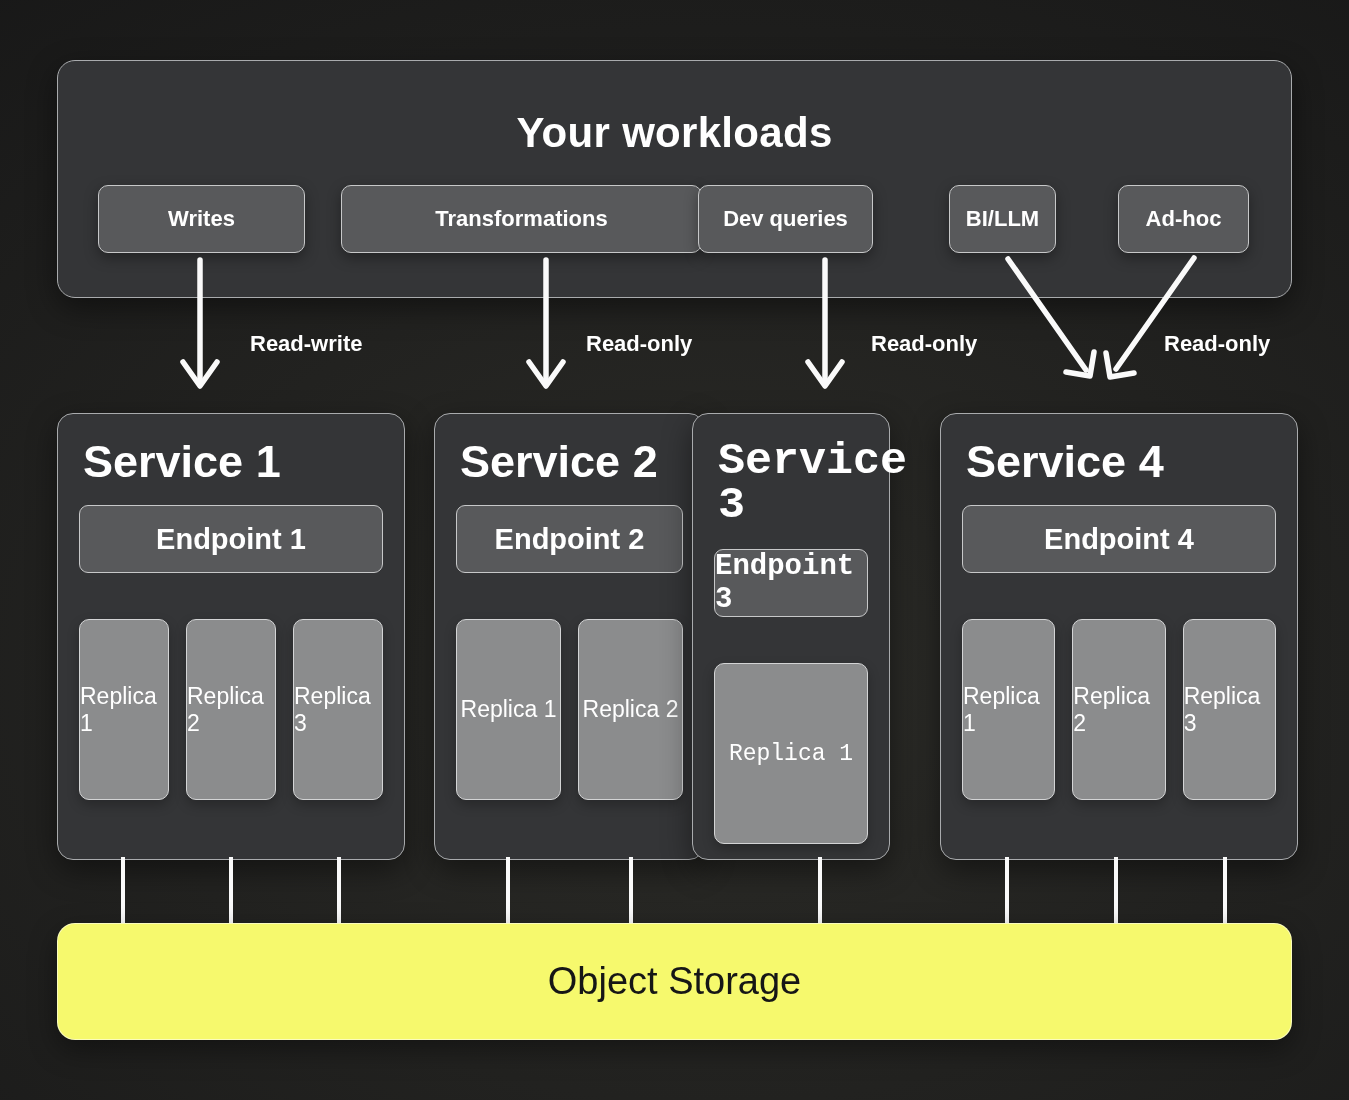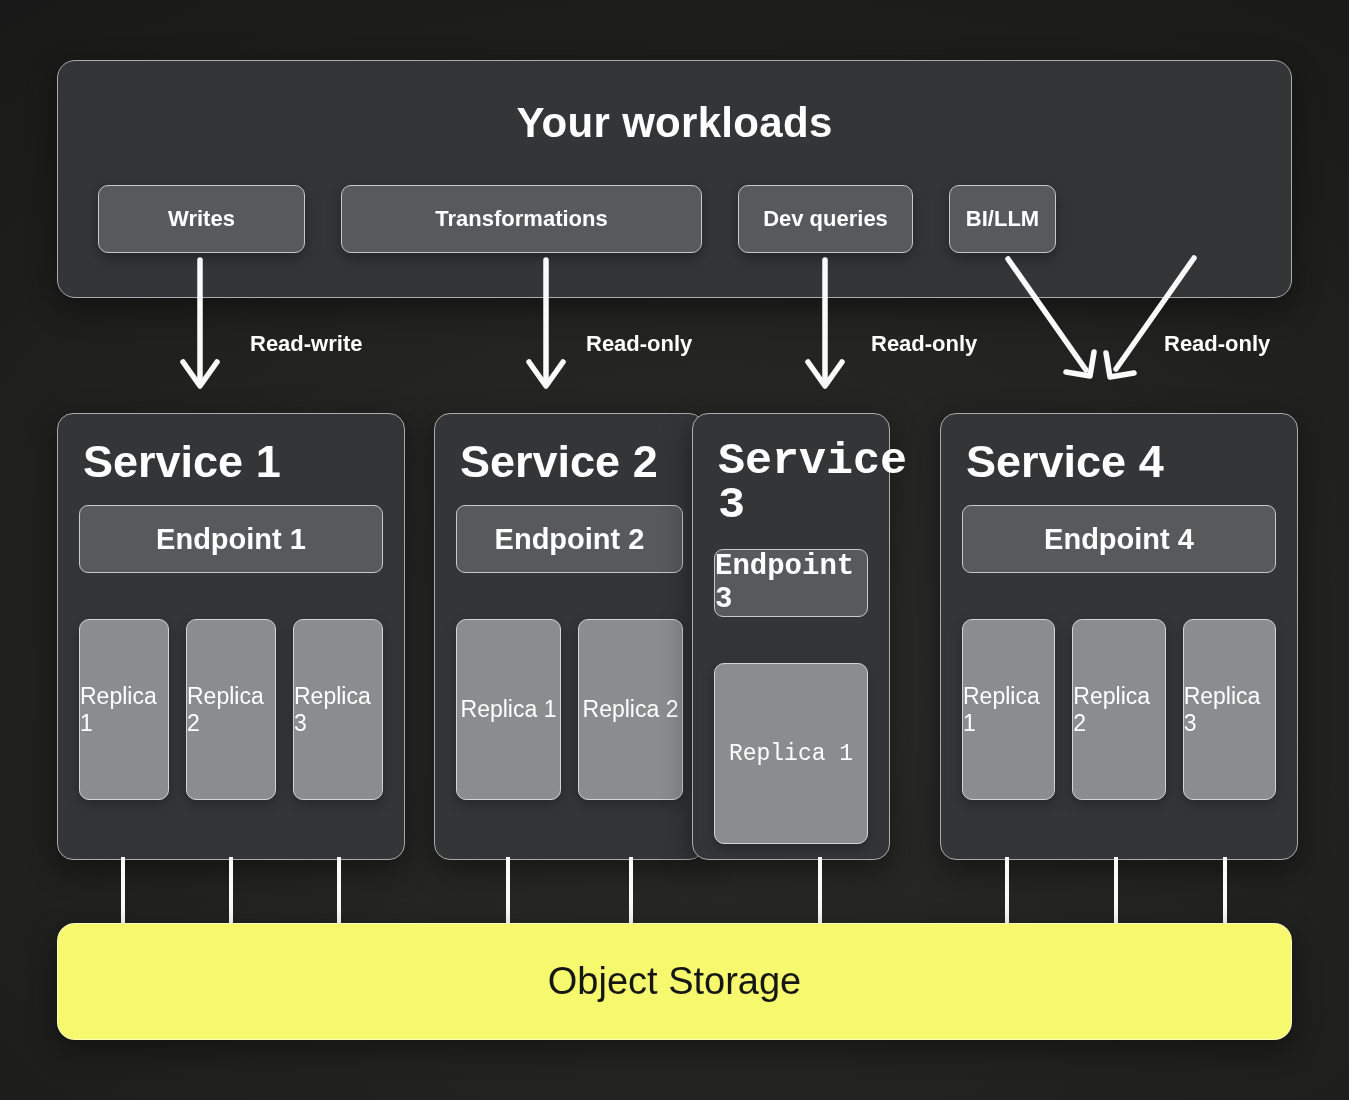--- a/index.html
+++ b/index.html
@@ -10,35 +10,35 @@
   }
   .panel{
     position:absolute;box-sizing:border-box;
     background:var(--panel-dark,#343537);
     border:1.5px solid #a9abad;border-radius:18px;
     box-shadow:0 10px 30px rgba(0,0,0,.45);
   }
   
   .workloads{left:57px;top:60px;width:1235px;height:238px;}
   .workloads-title{
-    margin:0;padding-top:38px;text-align:center;
+    margin:0;padding-top:48px;text-align:center;
     font-size:42px;line-height:48px;font-weight:700;color:var(--text-light,#fff);
     letter-spacing:.3px;
   }
   .chip{
     position:absolute;top:124px;height:68px;box-sizing:border-box;
     background:var(--node-gray,#58595b);
     border:1.5px solid #c7c8c9;border-radius:10px;
     display:flex;align-items:center;justify-content:center;
     color:var(--text-light,#fff);font-size:22px;font-weight:600;
     box-shadow:0 5px 14px rgba(0,0,0,.35);
   }
   .chip-writes{left:40px;width:207px;}
   .chip-transformations{left:283px;width:361px;}
-  .chip-dev-queries{left:680px;width:175px;}
+  .chip-dev-queries{left:640px;width:175px;}
   .chip-bi-llm{left:891px;width:107px;}
   .chip-ad-hoc{left:1060px;width:131px;}
   
   .flow-label{
     position:absolute;top:331px;color:var(--text-light,#fff);
     font-size:22px;font-weight:700;line-height:26px;white-space:nowrap;
   }
   .flow-label-1{left:250px;}
   .flow-label-2{left:586px;}
   .flow-label-3{left:871px;}
@@ -105,20 +105,23 @@
       <span>Transformations</span>
     </div>
     <div class="chip chip-writes">
       <span>Writes</span>
     </div>
     <div class="chip chip-dev-queries">
       <span>Dev queries</span>
     </div>
     <div class="chip chip-bi-llm">
       <span>BI/LLM</span>
+    </div>
+    <div class="chip chip-ad-hoc">
+      <span>Ad-hoc</span>
     </div>
   </section>
 
   <span class="flow-label flow-label-1">Read-write</span>
   <span class="flow-label flow-label-2">Read-only</span>
   <span class="flow-label flow-label-3">Read-only</span>
   <span class="flow-label flow-label-4">Read-only</span>
 
   <section class="panel service service-1">
     <h2 class="service-title">Service 1</h2>

